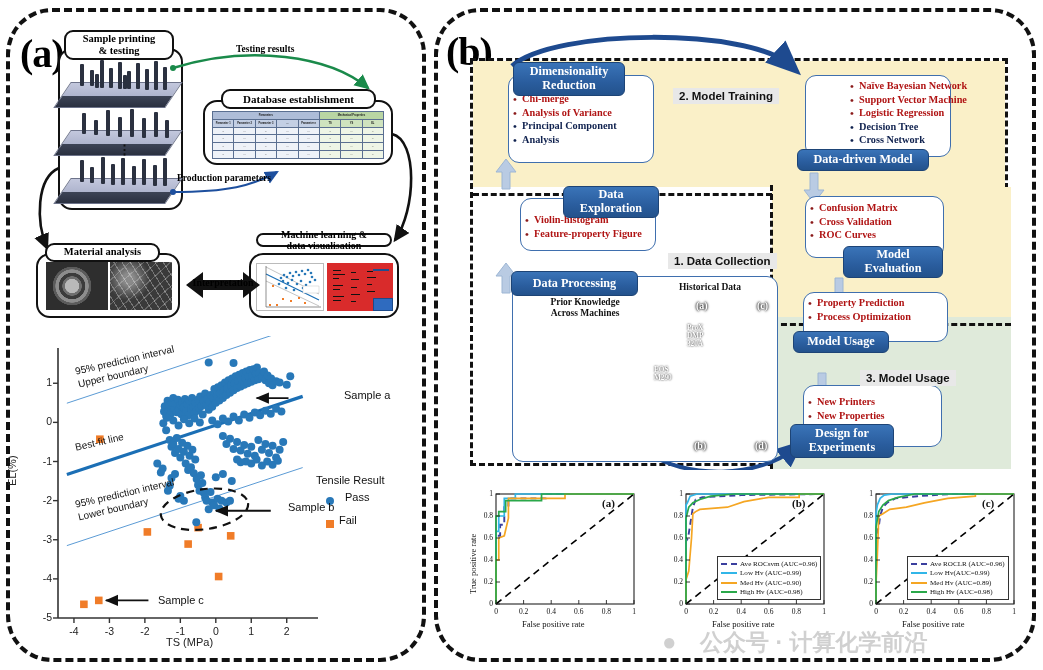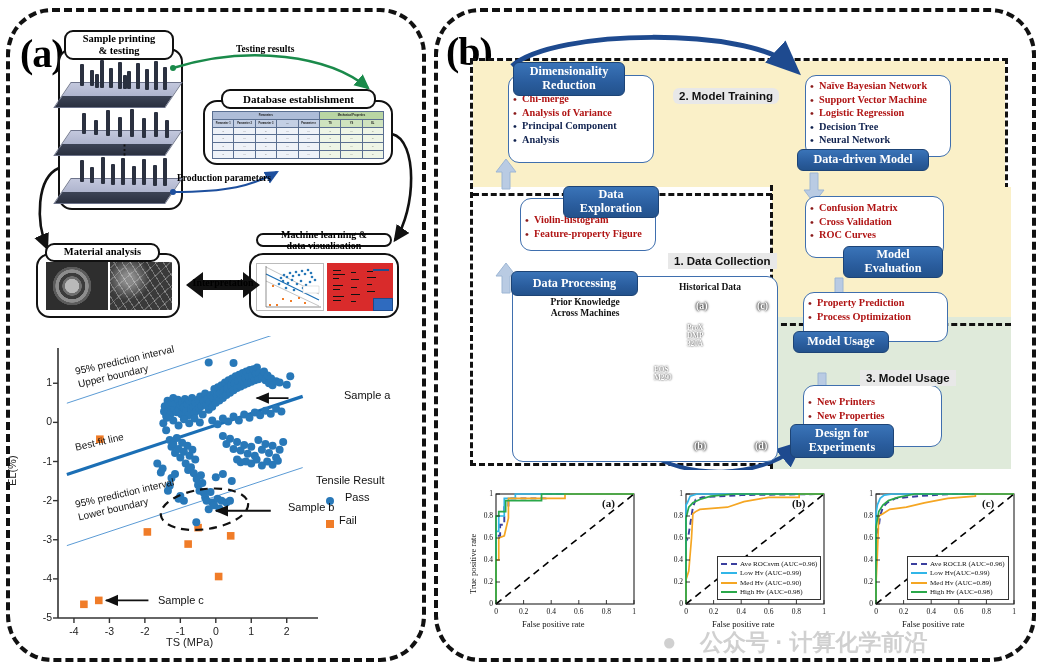--- a/index.html
+++ b/index.html
@@ -660,21 +660,21 @@
 <div id="b-outer">
   <div class="region" id="reg-train" style="left:0; top:0; width:100%; height:126px;"></div>
   <div class="region" id="reg-train2" style="left:299px; top:126px; width:239px; height:130px; background:#faf0c8;"></div>
   <div class="region" id="reg-usage" style="left:299px; top:256px; width:239px; height:152px; background:#dfeada;"></div>
   <hr class="divider" style="left:0; top:124px; width:299px;">
   <hr class="divider" style="left:299px; top:254px; width:239px;">
   <div class="divider-v" style="left:297px; top:124px; height:284px;"></div>
 </div>
 
 <div class="region-label" style="left:668px; top:253px;">1. Data Collection</div>
-<div class="region-label" style="left:673px; top:88px;border-radius:6px;">2. Model Training</div>
+<div class="region-label" style="left:673px; top:88px;">2. Model Training</div>
 <div class="region-label" style="left:860px; top:370px;">3. Model Usage</div>
 
 <svg style="position:absolute;left:440px;top:20px;width:600px;height:450px;pointer-events:none;">
   <defs>
     <marker id="mk-loop" markerWidth="8" markerHeight="8" refX="4" refY="3" orient="auto">
       <path d="M0,0 L7,3 L0,6 Z" fill="#1e4a8f"></path>
     </marker>
   </defs>
   <path d="M72,46 C115,8 310,8 350,45" fill="none" stroke="#1e4a8f" stroke-width="5" marker-end="url(#mk-loop)"></path>
   <path d="M205,431 C245,460 320,458 355,428" fill="none" stroke="#1e4a8f" stroke-width="4" marker-end="url(#mk-loop)"></path>
@@ -730,27 +730,27 @@
 <div class="photo ph-c" style="left:716px; top:297px; width:58px; height:78px;"></div>
 <div class="photo ph-b" style="left:650px; top:401px; width:66px; height:57px;"></div>
 <div class="photo ph-d" style="left:716px; top:375px; width:58px; height:83px;"></div>
 <div class="ph-lab" style="left:696px; top:300px;">(a)</div>
 <div class="ph-lab" style="left:757px; top:300px;">(c)</div>
 <div class="ph-lab" style="left:694px; top:440px;">(b)</div>
 <div class="ph-lab" style="left:755px; top:440px;">(d)</div>
 <div class="mach-name" style="left:687px; top:325px; width:30px;">ProX DMP 320A</div>
 <div class="mach-name" style="left:654px; top:367px; width:24px;">EOS M290</div>
 
-<div class="wbox" style="left:805px; top:75px; width:146px; height:82px;">
+<div class="wbox" style="left:805px; top:75px; width:146px; height:82px;padding-left:40px;">
   <ul style="padding-top:3px;">
     <li class="li-red">Naïve Bayesian Network</li>
     <li class="li-red">Support Vector Machine</li>
     <li class="li-red">Logistic Regression</li>
     <li class="li-navy">Decision Tree</li>
-    <li class="li-navy">Neural Network</li>
+    <li class="li-navy">Cross Network</li>
   </ul>
 </div>
 <div class="bluehdr" style="left:797px; top:149px; width:132px; height:22px;">Data-driven Model</div>
 
 <div class="wbox" style="left:805px; top:196px; width:139px; height:62px;">
   <ul style="padding-top:4px;">
     <li class="li-red">Confusion Matrix</li>
     <li class="li-red">Cross Validation</li>
     <li class="li-red">ROC Curves</li>
   </ul>

